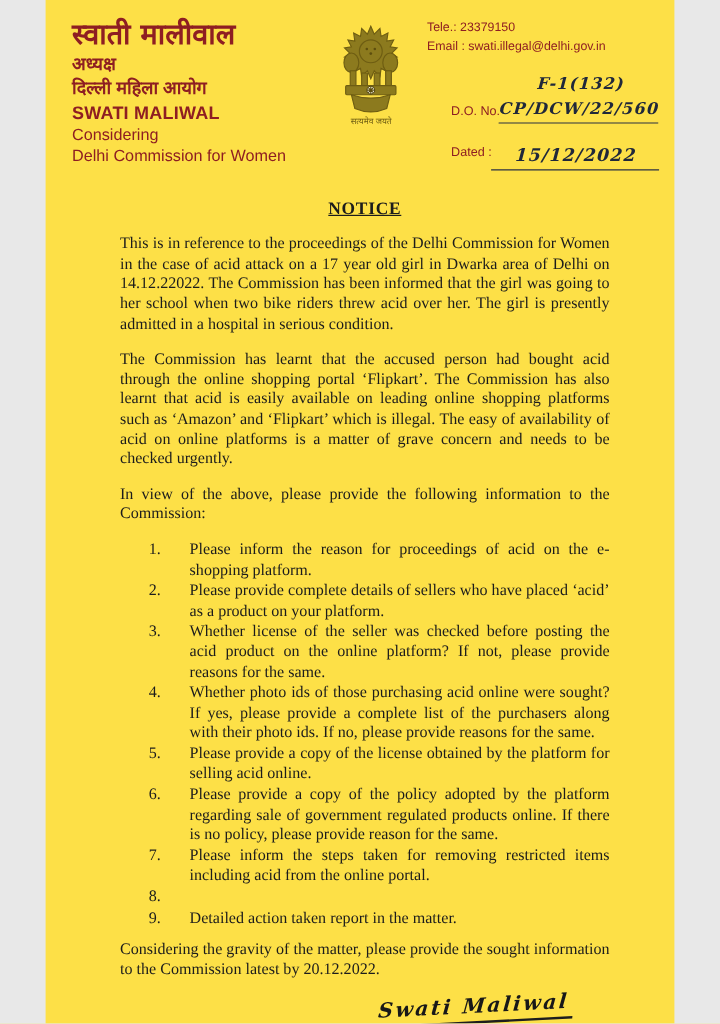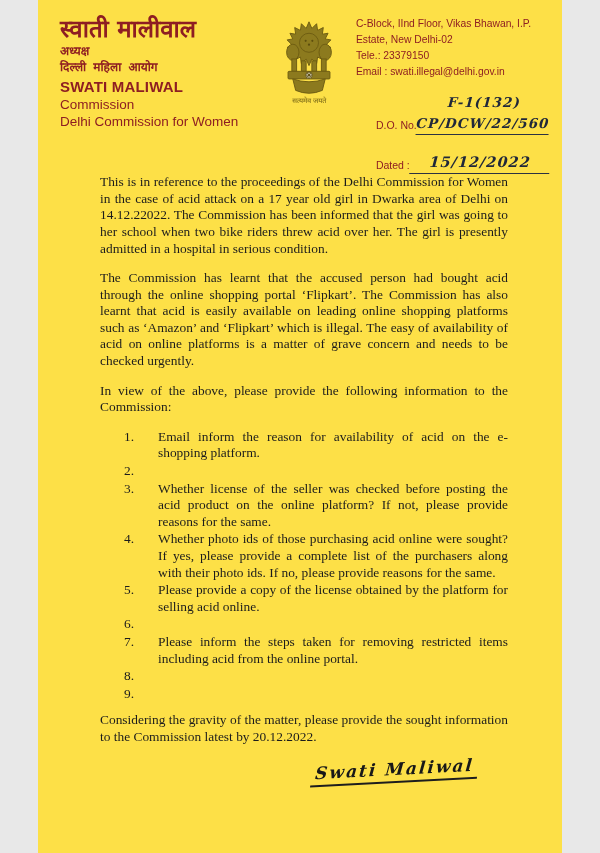--- a/index.html
+++ b/index.html
@@ -13,37 +13,37 @@
   html,body{margin:0;padding:0;background:#e8e8e8;}
   .page{
     width:524px;height:853px;margin:0 auto;position:relative;
     background:#fde047;color:var(--text);
     font-family:"Liberation Serif",serif;overflow:hidden;
   }
   
   .header{display:flex;padding:16px 12px 0 22px;}
   .h-left{width:238px;color:var(--red);}
   .hi-name{font-family:"DejaVu Sans","Liberation Sans",sans-serif;font-weight:700;font-size:24px;line-height:1.15;}
-  .hi-sub{font-family:Liberation Mono, monospace;font-weight:700;font-size:12px;line-height:1.35;}
+  .hi-sub{font-family:Liberation Sans, sans-serif;font-weight:700;font-size:15px;line-height:1.35;}
   .en-name{font-family:"Liberation Sans",sans-serif;font-weight:700;font-size:15px;line-height:1.25;margin-top:2px;letter-spacing:.2px;}
   .en-sub{font-family:"Liberation Sans",sans-serif;font-size:13.5px;line-height:1.25;}
   .h-emblem{width:82px;text-align:center;padding-top:2px;}
   .h-emblem svg{display:block;margin:0 auto;}
   .motto{font-family:Liberation Sans, sans-serif;font-size:7px;color:var(--gold-dark);margin-top:-2px;}
   .h-right{flex:1;padding-left:10px;color:var(--red);font-family:"Liberation Sans",sans-serif;font-size:10.3px;line-height:1.55;}
   .addr-hi{font-family:"DejaVu Sans","Liberation Sans",sans-serif;font-weight:700;font-size:9.6px;}
   .do-row{display:flex;align-items:flex-end;margin-top:12px;}
   .do-lbl{font-size:10.5px;white-space:nowrap;padding-bottom:1px;padding-left:20px;}
   .hand{
     font-family:"DejaVu Serif",serif;font-style:italic;font-weight:600;
     color:var(--ink);letter-spacing:1px;
   }
   .do-val{flex:1;border-bottom:1.6px solid #2b3142;text-align:center;font-size:13.5px;
           transform:skewX(-4deg);padding-bottom:0;}
-  .dated-row{display:flex;align-items:flex-end;margin-top:16px;}
+  .dated-row{display:flex;align-items:flex-start;margin-top:16px;}
   .dated-val{flex:1;border-bottom:1.4px solid #2b3142;text-align:center;font-size:14.5px;
              transform:skewX(-4deg);}
   
   .doc-body{padding:0 54px 0 62px;}
   .notice-title{
     text-align:center;font-weight:700;font-size:14.5px;letter-spacing:.6px;
     text-decoration:underline;margin:24px 0 12px 0;
   }
   .doc-body p{font-size:13.4px;line-height:16.6px;text-align:justify;margin:0 0 13px 0;}
   .list{margin:1px 0 10px 0;}
@@ -63,21 +63,21 @@
 
 <div class="page">
 
   <div class="header">
 
     <div class="h-left">
       <div class="hi-name">स्वाती मालीवाल</div>
       <div class="hi-sub">अध्यक्ष</div>
       <div class="hi-sub">दिल्ली महिला आयोग</div>
       <div class="en-name">SWATI MALIWAL</div>
-      <div class="en-sub">Commission</div>
+      <div class="en-sub">Considering</div>
       <div class="en-sub">Delhi Commission for Women</div>
     </div>
 
     <div class="h-emblem">
       <svg width="62" height="80" viewBox="0 0 64 84">
         <g fill="#8c7a1e" stroke="#6e5d12" stroke-width="1">
 
           <path d="M32 4 L35 11 L40 6 L41 13 L47 10 L46 17 L52 16 L49 22 L55 23 L50 28 L55 31 L49 33 L52 38 L46 38 L47 44 L41 41 L40 48 L35 43 L32 50 L29 43 L24 48 L23 41 L17 44 L18 38 L12 38 L15 33 L9 31 L14 28 L9 23 L15 22 L12 16 L18 17 L17 10 L23 13 L24 6 L29 11 Z"></path>
 
           <circle cx="32" cy="26" r="10" stroke="#6e5d12"></circle>
@@ -103,75 +103,78 @@
         <g fill="#5d4e0e">
           <circle cx="28.5" cy="24" r="1.1"></circle>
             <circle cx="35.5" cy="24" r="1.1"></circle>
           <circle cx="32" cy="28" r="1.2"></circle>
         </g>
       </svg>
       <div class="motto">सत्यमेव जयते</div>
     </div>
 
     <div class="h-right">
-      <div>C-Block, IInd Floor, Vikas Bhawan, I.P. Estate, New Delhi-02</div>
       <div>Tele.: 23379150</div>
       <div>Email : swati.illegal@delhi.gov.in</div>
 
       <div class="do-row">
         <span class="do-lbl">D.O. No.</span>
         <span class="hand do-val">F-1(132) CP/DCW/22/560</span>
       </div>
 
       <div class="dated-row">
         <span class="do-lbl">Dated :</span>
         <span class="hand dated-val">15/12/2022</span>
       </div>
     </div>
   </div>
 
   <div class="doc-body">
 
+    <div class="notice-title">NOTICE</div>
 
     <p>This is in reference to the proceedings of the Delhi Commission for Women in the case of acid attack on a 17 year old girl in Dwarka area of Delhi on 14.12.22022. The Commission has been informed that the girl was going to her school when two bike riders threw acid over her. The girl is presently admitted in a hospital in serious condition.</p>
     <p>The Commission has learnt that the accused person had bought acid through the online shopping portal ‘Flipkart’. The Commission has also learnt that acid is easily available on leading online shopping platforms such as ‘Amazon’ and ‘Flipkart’ which is illegal. The easy of availability of acid on online platforms is a matter of grave concern and needs to be checked urgently.</p>
     <p>In view of the above, please provide the following information to the Commission:</p>
 
     <div class="list">
       <div class="li">
           <span class="num">1.</span>
-          <span class="txt">Email inform the reason for availability of acid on the e-shopping platform.</span>
+          <span class="txt">Please inform the reason for proceedings of acid on the e-shopping platform.</span>
         </div>
       <div class="li">
           <span class="num">2.</span>
+          <span class="txt">Please provide complete details of sellers who have placed ‘acid’ as a product on your platform.</span>
         </div>
       <div class="li">
           <span class="num">3.</span>
           <span class="txt">Whether license of the seller was checked before posting the acid product on the online platform? If not, please provide reasons for the same.</span>
         </div>
       <div class="li">
           <span class="num">4.</span>
           <span class="txt">Whether photo ids of those purchasing acid online were sought? If yes, please provide a complete list of the purchasers along with their photo ids. If no, please provide reasons for the same.</span>
         </div>
       <div class="li">
           <span class="num">5.</span>
           <span class="txt">Please provide a copy of the license obtained by the platform for selling acid online.</span>
         </div>
       <div class="li">
           <span class="num">6.</span>
+          <span class="txt">Please provide a copy of the policy adopted by the platform regarding sale of government regulated products online. If there is no policy, please provide reason for the same.</span>
         </div>
       <div class="li">
           <span class="num">7.</span>
           <span class="txt">Please inform the steps taken for removing restricted items including acid from the online portal.</span>
         </div>
       <div class="li">
           <span class="num">8.</span>
         </div>
       <div class="li">
           <span class="num">9.</span>
+          <span class="txt">Detailed action taken report in the matter.</span>
         </div>
     </div>
 
     <p>Considering the gravity of the matter, please provide the sought information to the Commission latest by 20.12.2022.</p>
 
     <div class="sig">
       <span class="sig-script">Swati Maliwal</span>
       
     </div>
 

